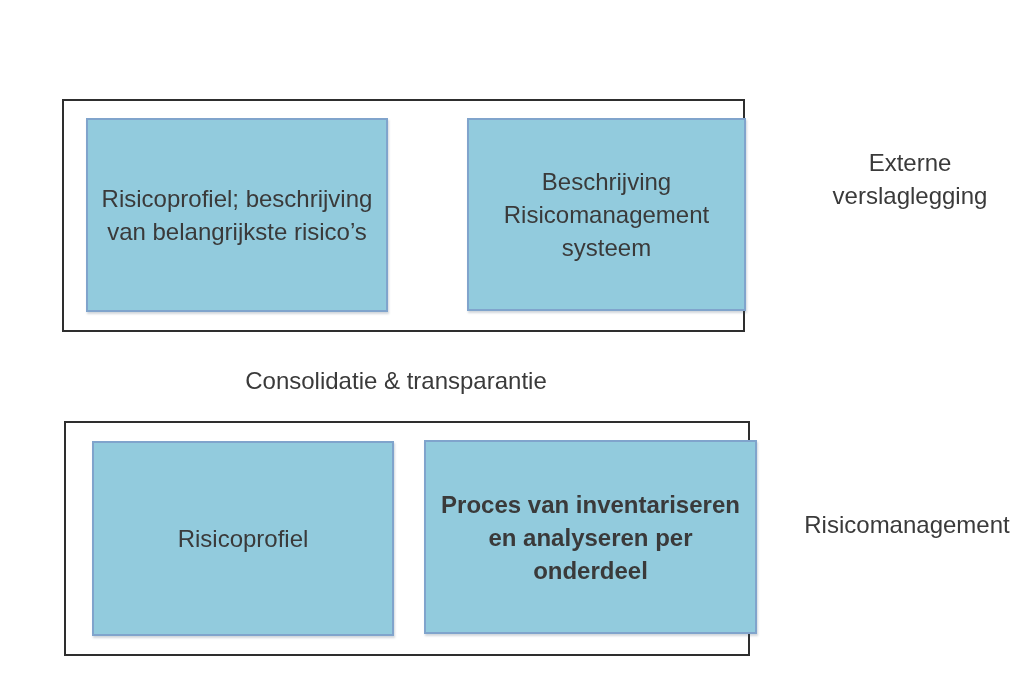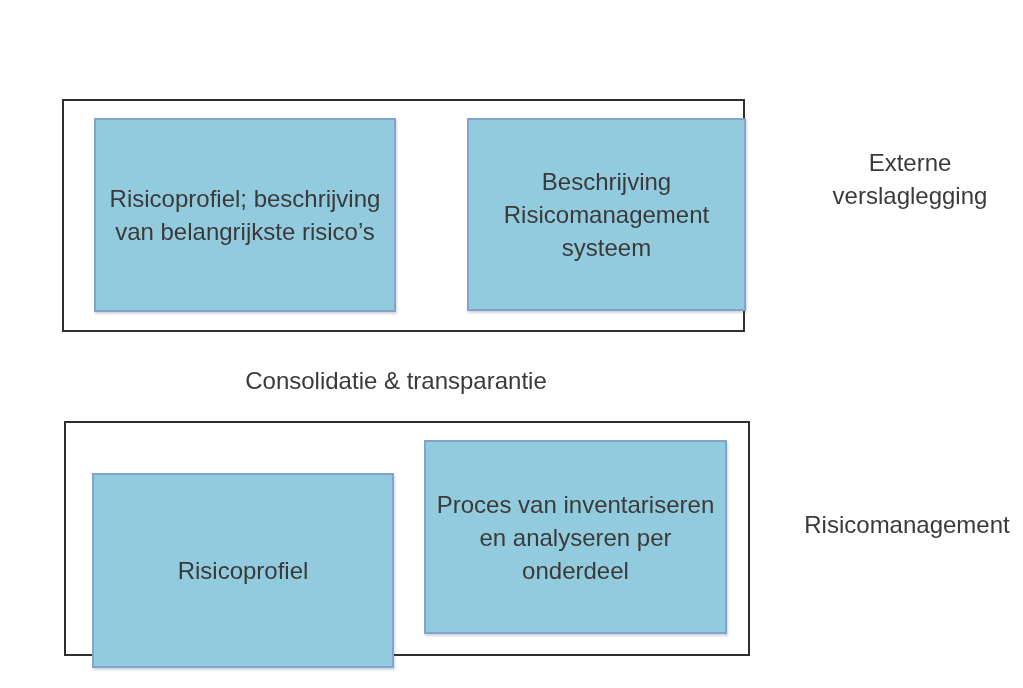--- a/index.html
+++ b/index.html
@@ -47,35 +47,35 @@
     white-space: pre-line;
   }
 </style>
 </head>
 <body>
 
 <div class="canvas">
 
   <div class="outer-box" style="left:62px; top:99px; width:683px; height:233px;"></div>
 
-  <div class="blue-box" style="left:86px; top:118px; width:302px; height:194px;margin-left:8px;">Risicoprofiel; beschrijving
+  <div class="blue-box" style="left:86px; top:118px; width:302px; height:194px;">Risicoprofiel; beschrijving
 van belangrijkste risico’s</div>
 
   <div class="blue-box" style="left:419px; top:118px; width:279px; height:193px;margin-left:48px;">Beschrijving
 Risicomanagement
 systeem</div>
 
   <div class="side-label" style="left:770px; top:146px; width:280px;">Externe
 verslaglegging</div>
 
   <div class="mid-label" style="left:196px; top:364px; width:400px;">Consolidatie &amp; transparantie</div>
 
   <div class="outer-box" style="left:64px; top:421px; width:686px; height:235px;"></div>
 
-  <div class="blue-box" style="left:92px; top:441px; width:302px; height:195px;margin-top:32px;">Risicoprofiel</div>
+  <div class="blue-box" style="left:92px; top:441px; width:302px; height:195px;">Risicoprofiel</div>
 
-  <div class="blue-box" style="left:424px; top:440px; width:303px; height:194px;">Proces van inventariseren
+  <div class="blue-box" style="left:424px; top:440px; width:333px; height:194px;font-weight:bold;">Proces van inventariseren
 en analyseren per
 onderdeel</div>
 
   <div class="side-label" style="left:767px; top:508px; width:280px;">Risicomanagement</div>
 
 </div>
 
 </body></html>

